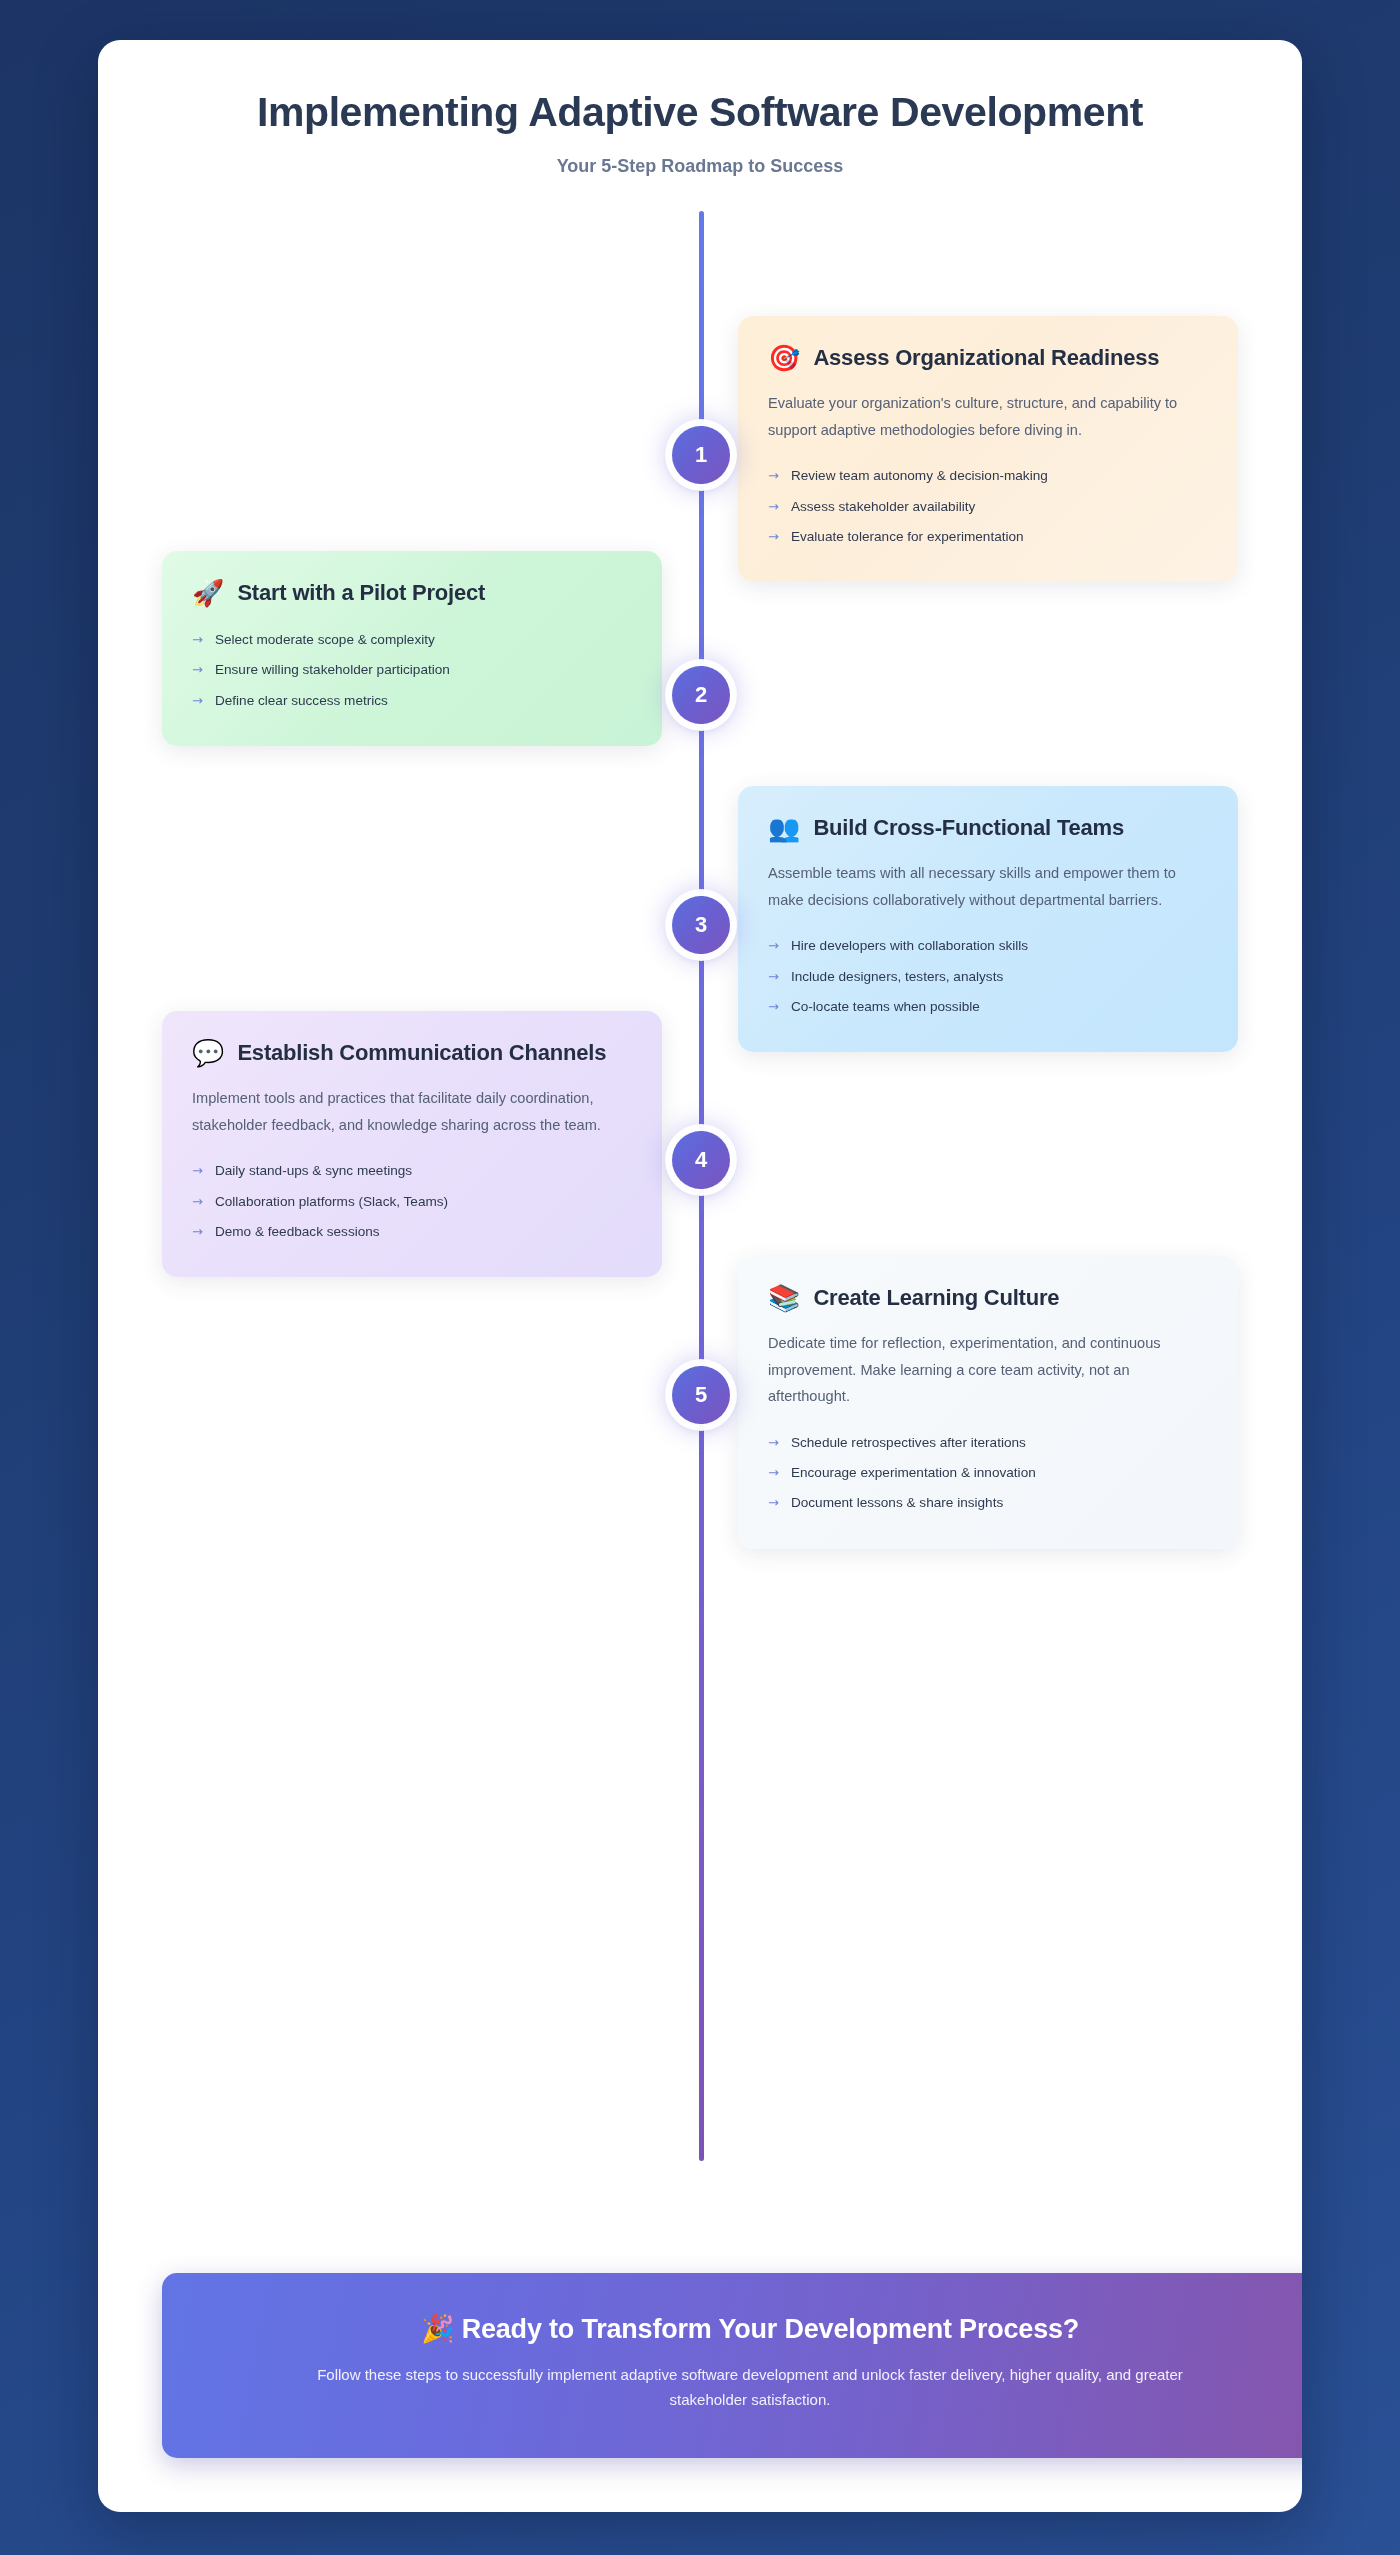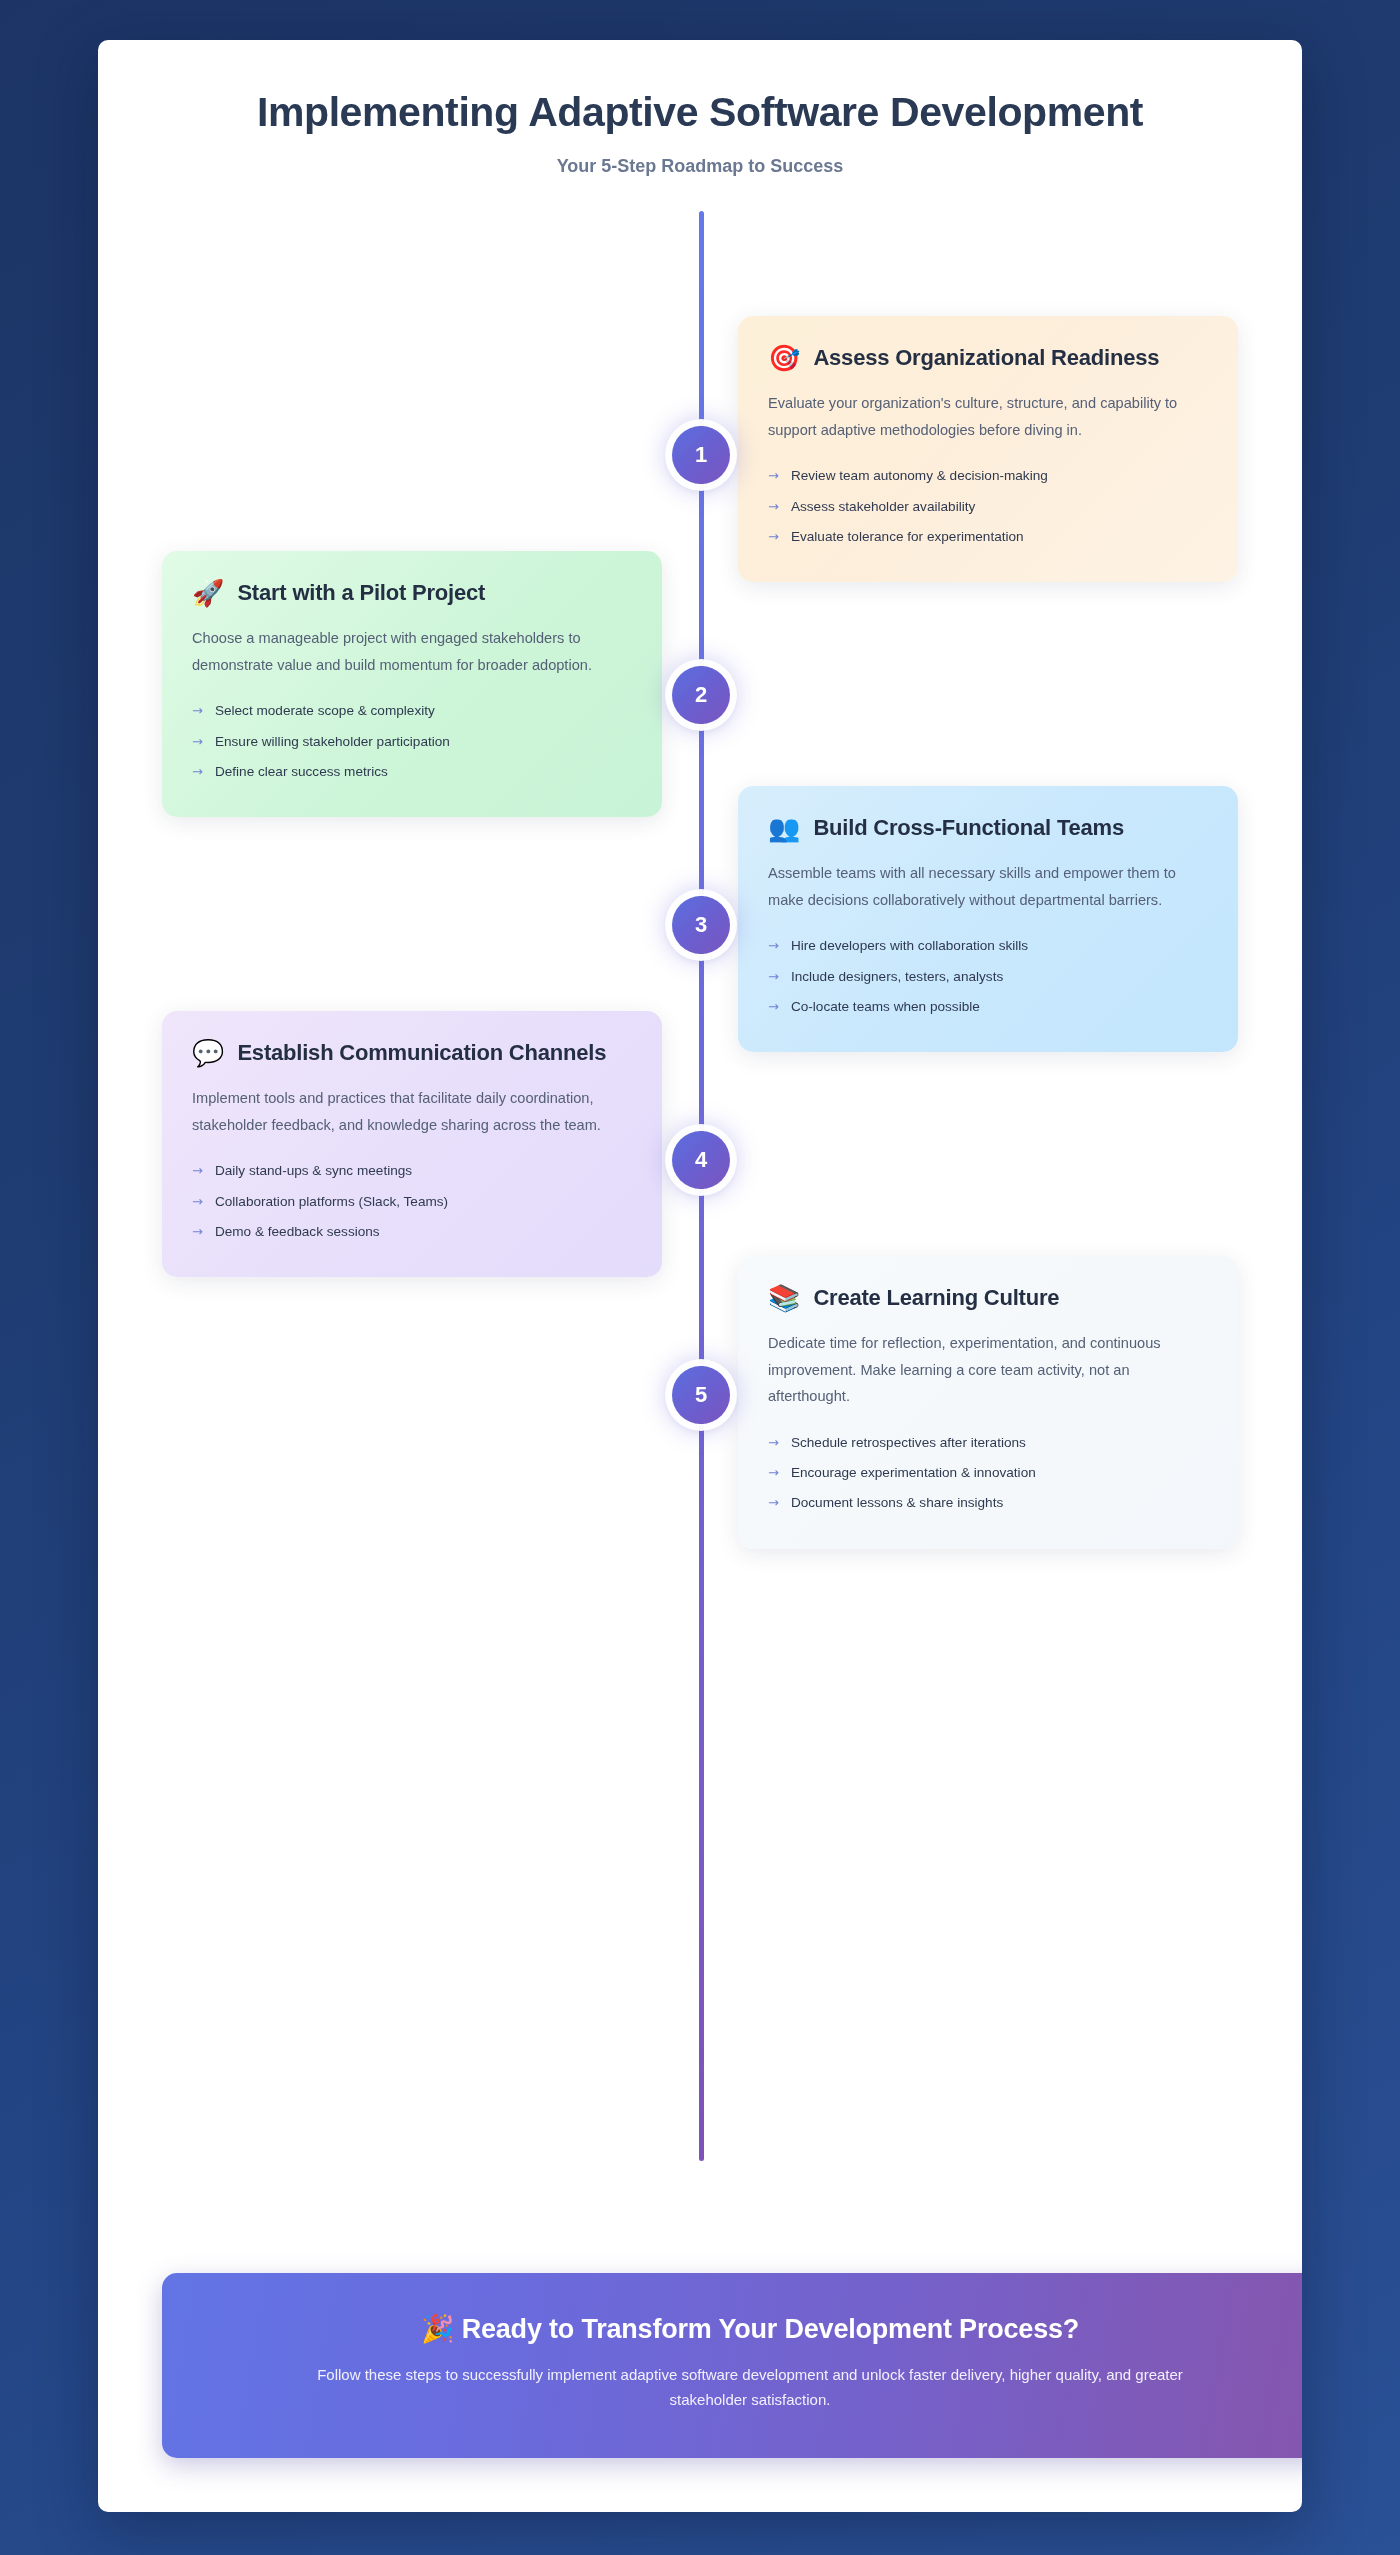--- a/index.html
+++ b/index.html
@@ -17,21 +17,21 @@
     overflow:hidden;
   }
 
   .page-shell {
     position:absolute;
     left:98px;
     top:40px;
     width:1204px;
     height:2472px;
     background:#ffffff;
-    border-radius:10px;
+    border-radius:22px;
     box-shadow:0 18px 60px rgba(8,18,44,0.35);
     overflow:hidden;
   }
 
   
   .header {
     padding-top:48px;
     text-align:center;
   }
   .page-title {
@@ -217,21 +217,20 @@
             </ul>
           </div>
         </div>
         <div class="step">
           <div class="node" style="top: 455px;">2</div>
           <div class="card left theme-green" style="top: 340px;">
             <div class="card-head">
               <span class="card-emoji">🚀</span>
               <div class="card-title">Start with a Pilot Project</div>
             </div>
-            <p class="card-desc">Choose a manageable project with engaged stakeholders to demonstrate value and build momentum for broader adoption.</p>
             <ul class="card-list">
               <li>
                 <span class="arrow-icon">→</span>
                 <span>Select moderate scope &amp; complexity</span>
               </li>
               <li>
                 <span class="arrow-icon">→</span>
                 <span>Ensure willing stakeholder participation</span>
               </li>
               <li>

